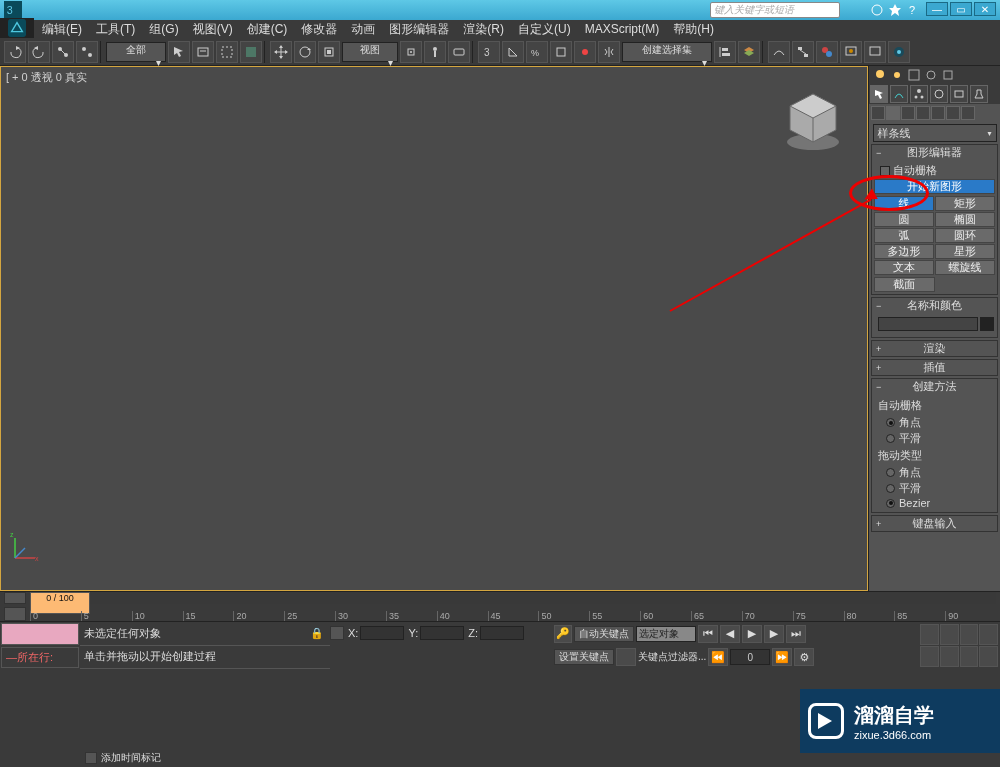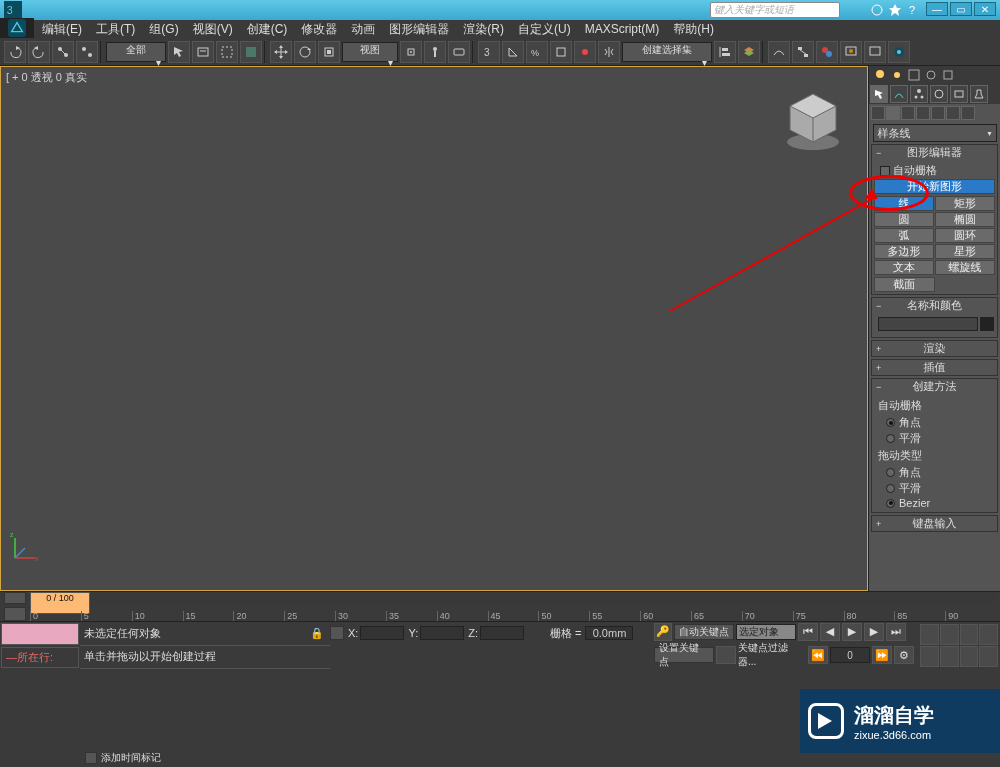--- a/index.html
+++ b/index.html
@@ -590,24 +590,20 @@
       </div>
     <div class="coord-box">
         <span>Y:</span>
         <input style="">
       </div>
     <div class="coord-box">
         <span>Z:</span>
         <input style="">
       </div>
   </div>
-  <div class="grid-area">
-    <span>栅格 =</span>
-    <div class="grid-inp">0.0mm</div>
-  </div>
   <div style="position:absolute;left:85px;bottom:2px;font-size:10px;display:flex;align-items:center;gap:4px">
     <div style="width:12px;height:12px;background:#555;border:1px solid #333"></div>
     <span>添加时间标记</span>
   </div>
   <div class="playback">
     <div class="pb-row">
       <div style="width:18px;height:18px;background:#4a4a4a;border:1px solid #555;display:flex;align-items:center;justify-content:center">🔑</div>
       <div class="pb-toggle">自动关键点</div>
       <div class="pb-dd">选定对象</div>
       <div class="pb-btn">⏮</div>

